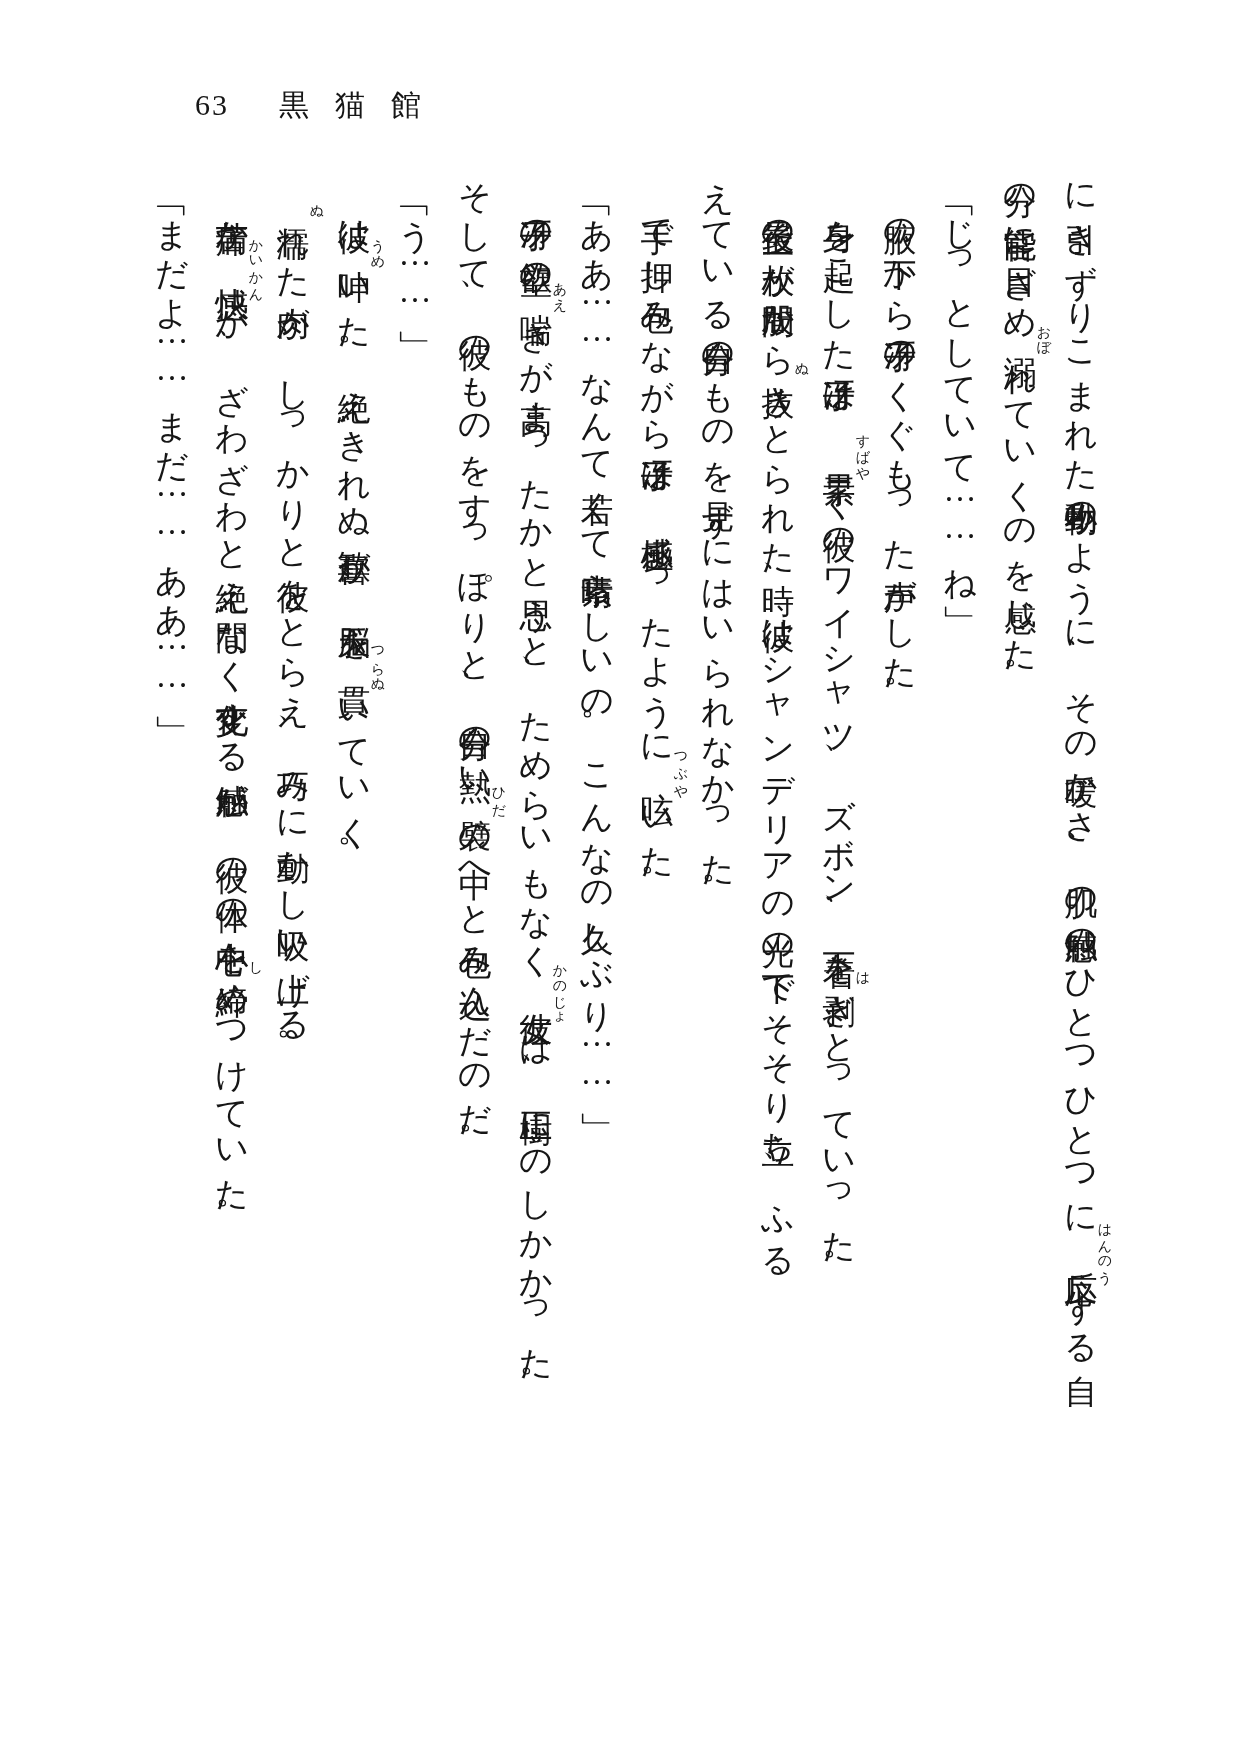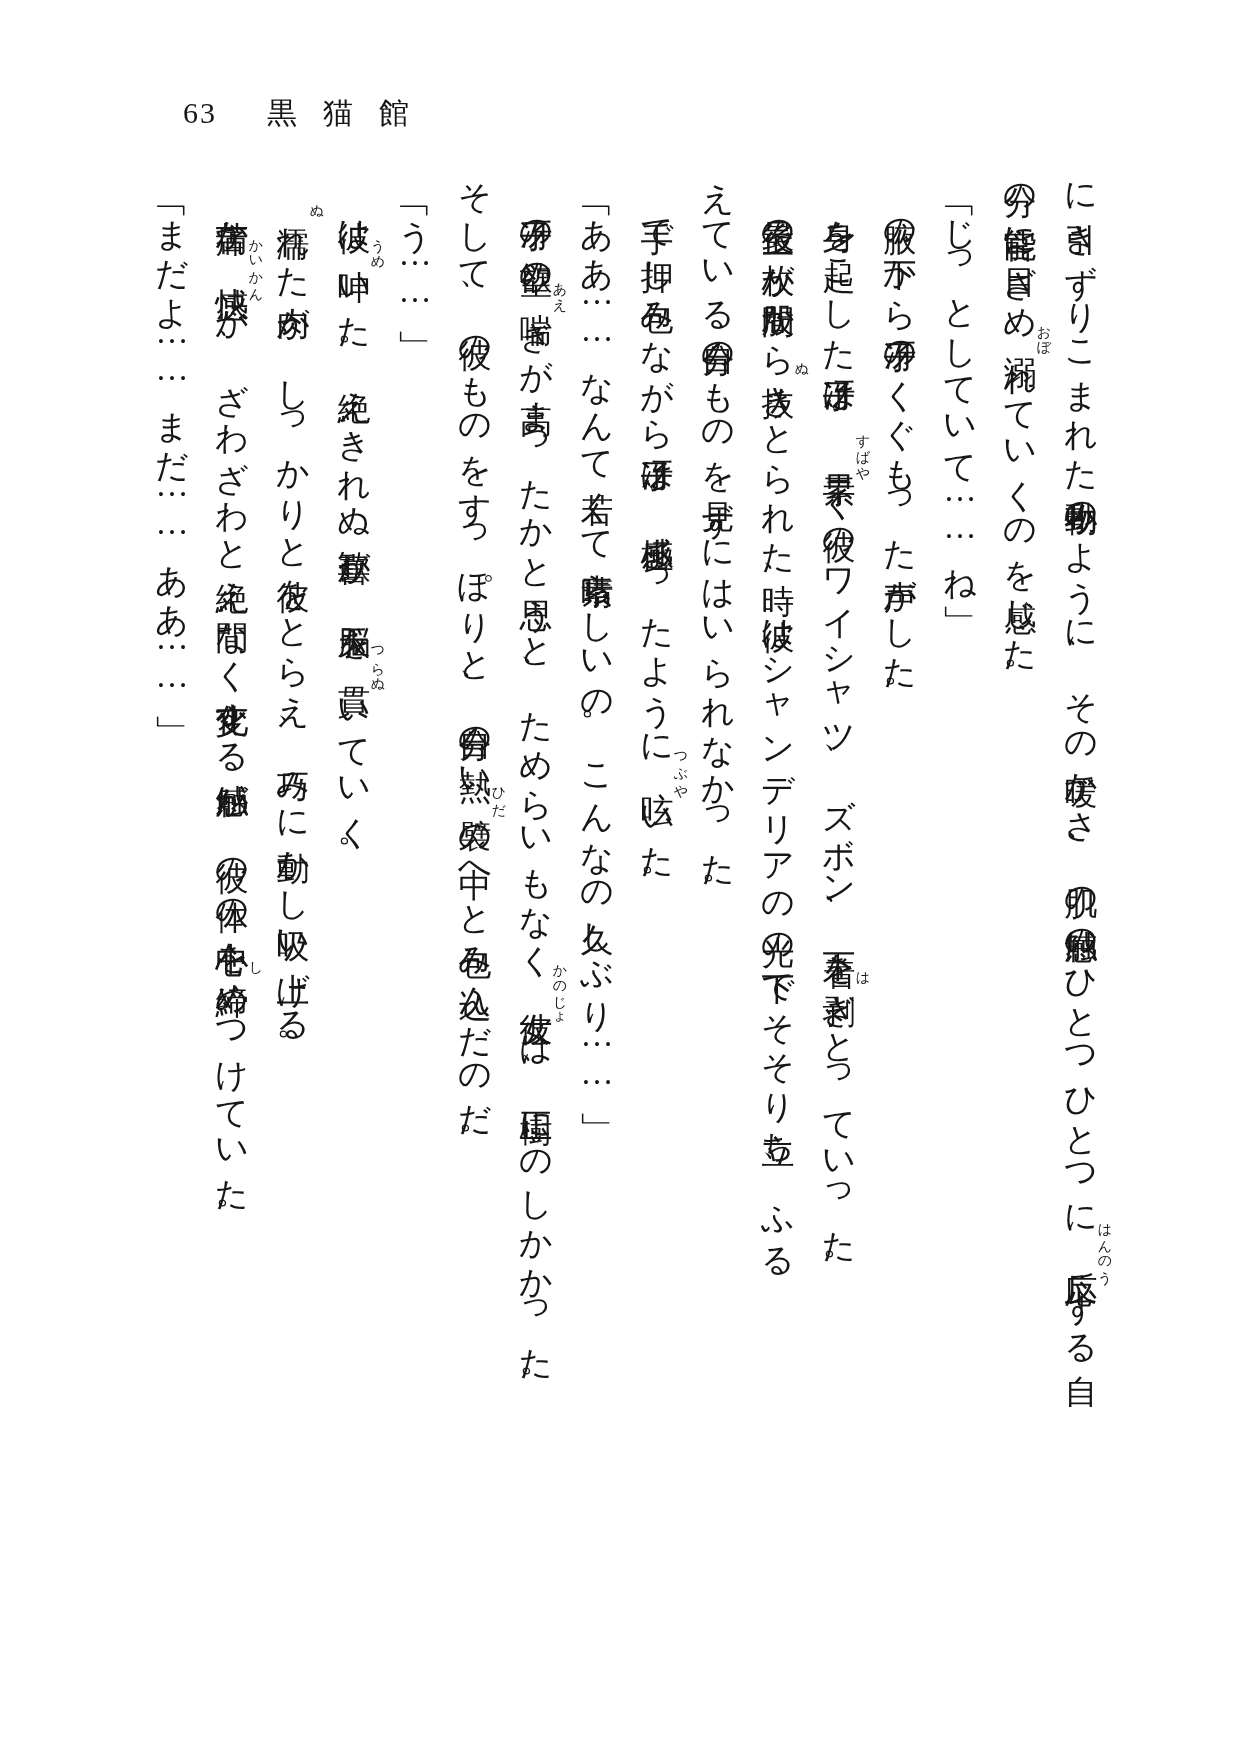--- a/index.html
+++ b/index.html
@@ -3,22 +3,22 @@
 <meta charset="utf-8">
 <style>
   html,body{margin:0;padding:0;}
   body{
     width:1240px;height:1752px;position:relative;
     background:#ffffff;color:#161616;
     font-family:"Liberation Serif","DejaVu Serif",serif;
     overflow:hidden;
   }
   .running-header{
-    position:absolute;top:88px;left:183px;
-    font-size:30px;line-height:34px;white-space:nowrap;margin-top:8px;
+    position:absolute;top:88px;left:195px;
+    font-size:30px;line-height:34px;white-space:nowrap;
   }
   .page-number{letter-spacing:2px;}
   .book-title{margin-left:50px;letter-spacing:26px;}
   .text-block{
     position:absolute;top:160px;right:128px;
     height:1520px;
     writing-mode:vertical-rl;
     -webkit-writing-mode:vertical-rl;
     font-size:33px;
     letter-spacing:1.5px;

